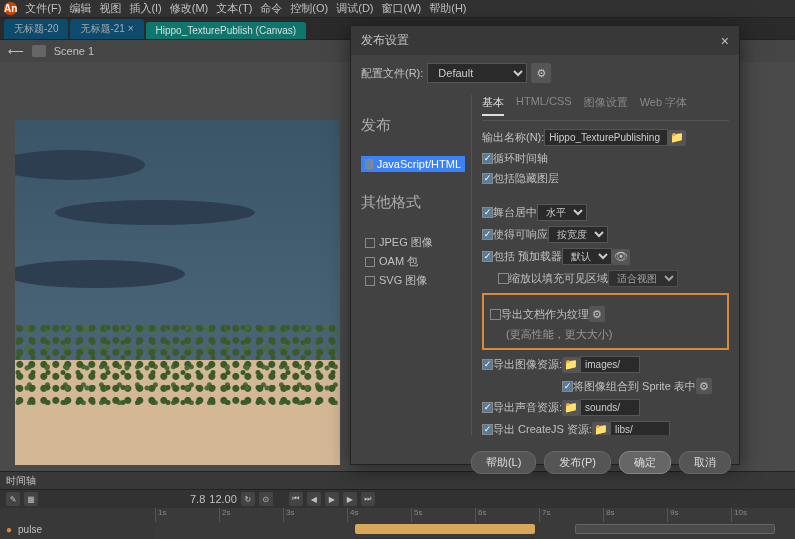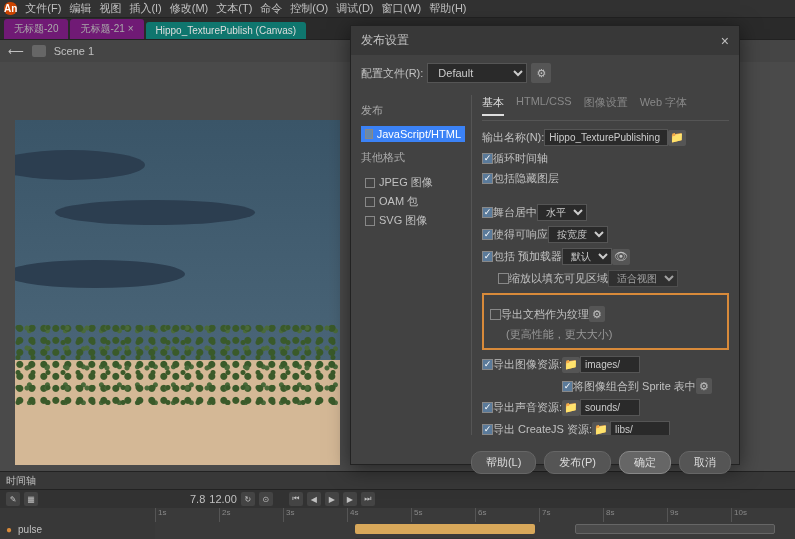--- a/index.html
+++ b/index.html
@@ -1,40 +1,40 @@
 <!DOCTYPE html>
 <html><head>
 <meta charset="utf-8">
 <style>
 * { margin: 0; padding: 0; box-sizing: border-box; font-family: "Microsoft YaHei", Arial, sans-serif; }
 body { background: #323232; color: #c0c0c0; font-size: 11px; width: 795px; height: 539px; overflow: hidden; position: relative; }
 .menubar { background: #323232; height: 18px; display: flex; align-items: center; padding: 0 4px; gap: 8px; border-bottom: 1px solid #222; }
 .menubar .logo { background: #cc4400; color: #fff; font-weight: bold; padding: 1px 0; font-size: 10px; border-radius: 6px; }
 .menubar span { cursor: pointer; }
 .tabs { background: #2a2a2a; height: 22px; display: flex; align-items: flex-end; padding: 0 4px; gap: 2px; border-bottom: 1px solid #222; }
-.tab { background: #701a75; padding: 3px 10px; font-size: 10px; border-radius: 3px 3px 0 0; color: #aaa; }
+.tab { background: #0c4a6e; padding: 3px 10px; font-size: 10px; border-radius: 3px 3px 0 0; color: #aaa; }
 .tab.active { background: #0f766e; color: #ddd; }
 .scene-bar { background: #454545; height: 22px; display: flex; align-items: center; padding: 0 8px; gap: 8px; font-size: 11px; }
 .scene-bar .icon { width: 14px; height: 12px; background: #666; border-radius: 2px; }
 .canvas-area { position: absolute; top: 62px; left: 0; right: 0; bottom: 68px; background: #4a4a4a; overflow: hidden; }
 .canvas { position: absolute; left: 15px; top: 58px; width: 325px; height: 345px; background: #1a3a4f; }
 .sky { position: absolute; top: 0; left: 0; right: 0; height: 240px; background: linear-gradient(180deg, #3a5568 0%, #4a6578 100%); overflow: hidden; }
 .cloud { position: absolute; background: #2c3e50; border-radius: 50%; }
 .ground { position: absolute; bottom: 0; left: 0; right: 0; height: 105px; background: #d4b896; }
 .grass { position: absolute; bottom: 60px; left: 0; right: 0; height: 85px; background: radial-gradient(circle at 20% 50%, #3a5a2a 2px, transparent 3px), radial-gradient(circle at 60% 40%, #4a6a3a 2px, transparent 3px), radial-gradient(circle at 40% 70%, #3a5a2a 3px, transparent 4px), radial-gradient(circle at 80% 60%, #4a6a3a 2px, transparent 3px); background-size: 15px 15px, 20px 20px, 12px 12px, 18px 18px; }
 .dialog { position: absolute; top: 25px; left: 350px; width: 390px; height: 440px; background: #424242; border: 1px solid #222; z-index: 100; box-shadow: 0 4px 20px rgba(0,0,0,0.5); }
 .dialog-title { background: #383838; padding: 6px 10px; font-size: 12px; display: flex; justify-content: space-between; align-items: center; }
 .dialog-close { cursor: pointer; font-size: 14px; }
 .dialog-body { padding: 8px 10px; }
 .profile-row { display: flex; align-items: center; gap: 4px; margin-bottom: 12px; }
 .profile-row select { background: #2a2a2a; border: 1px solid #555; color: #ccc; padding: 2px 6px; font-size: 11px; width: 100px; }
 .gear-btn { width: 20px; height: 20px; background: #555; border-radius: 2px; display: flex; align-items: center; justify-content: center; cursor: pointer; }
 .dialog-main { display: flex; gap: 0; height: 340px; }
 .left-panel { width: 110px; padding-right: 6px; }
-.left-panel .section-label { font-size: 11px; margin: 8px 0; color: #aaa; }
+.left-panel .section-label { font-size: 15px; margin: 21px 0; color: #aaa; }
 .left-panel .item { padding: 2px 4px; font-size: 11px; display: flex; align-items: center; gap: 4px; }
 .left-panel .item.selected { background: #3b82f6; color: #fff; }
 .left-panel .chk { width: 10px; height: 10px; border: 1px solid #888; display: inline-block; }
 .left-panel .chk.on { background: #6a8aaa; }
 .right-panel { flex: 1; border-left: 1px solid #555; padding-left: 10px; font-size: 11px; overflow-y: auto; }
 .sub-tabs { display: flex; gap: 12px; border-bottom: 1px solid #555; padding-bottom: 4px; margin-bottom: 8px; }
 .sub-tab { cursor: pointer; color: #888; }
 .sub-tab.active { color: #ddd; border-bottom: 2px solid #ddd; padding-bottom: 4px; }
 .form-row { display: flex; align-items: center; gap: 0; margin: 5px 0; }
 .form-row .chk { width: 11px; height: 11px; border: 1px solid #888; display: inline-block; flex-shrink: 0; }

